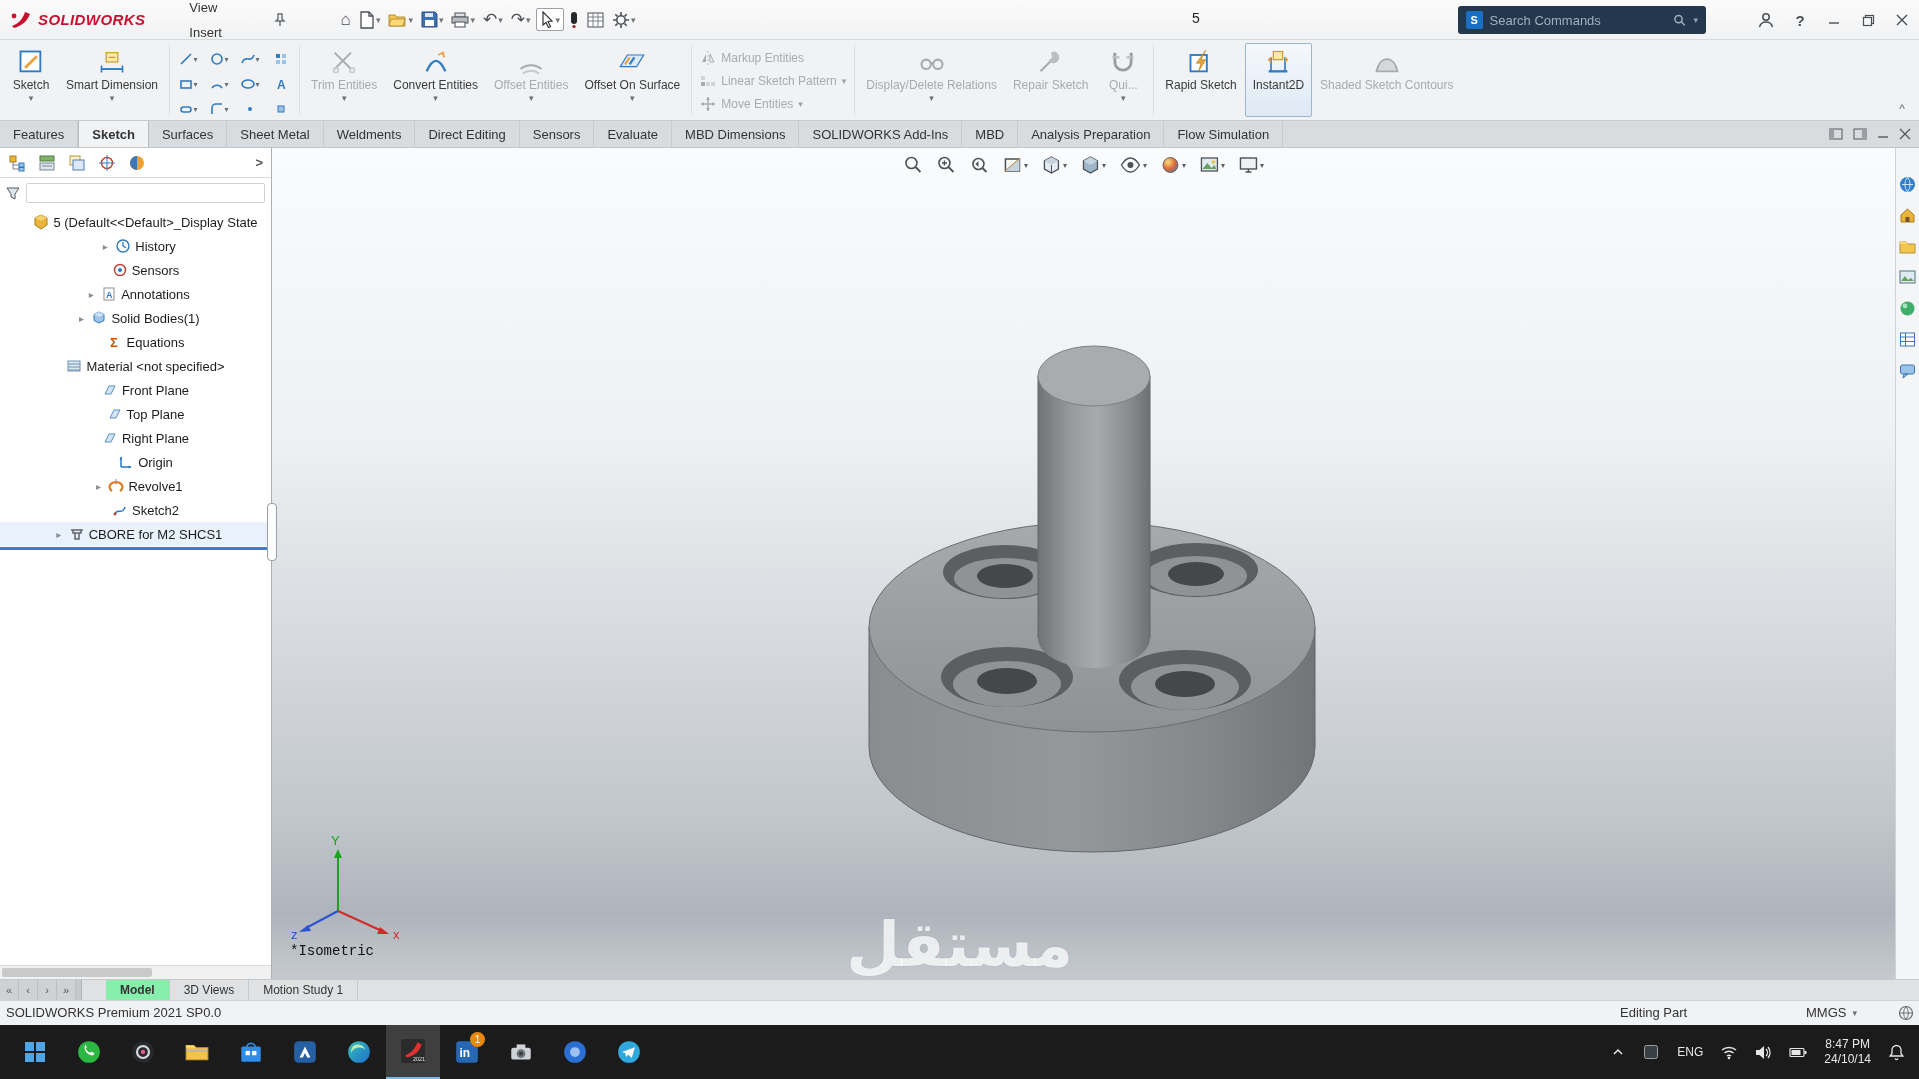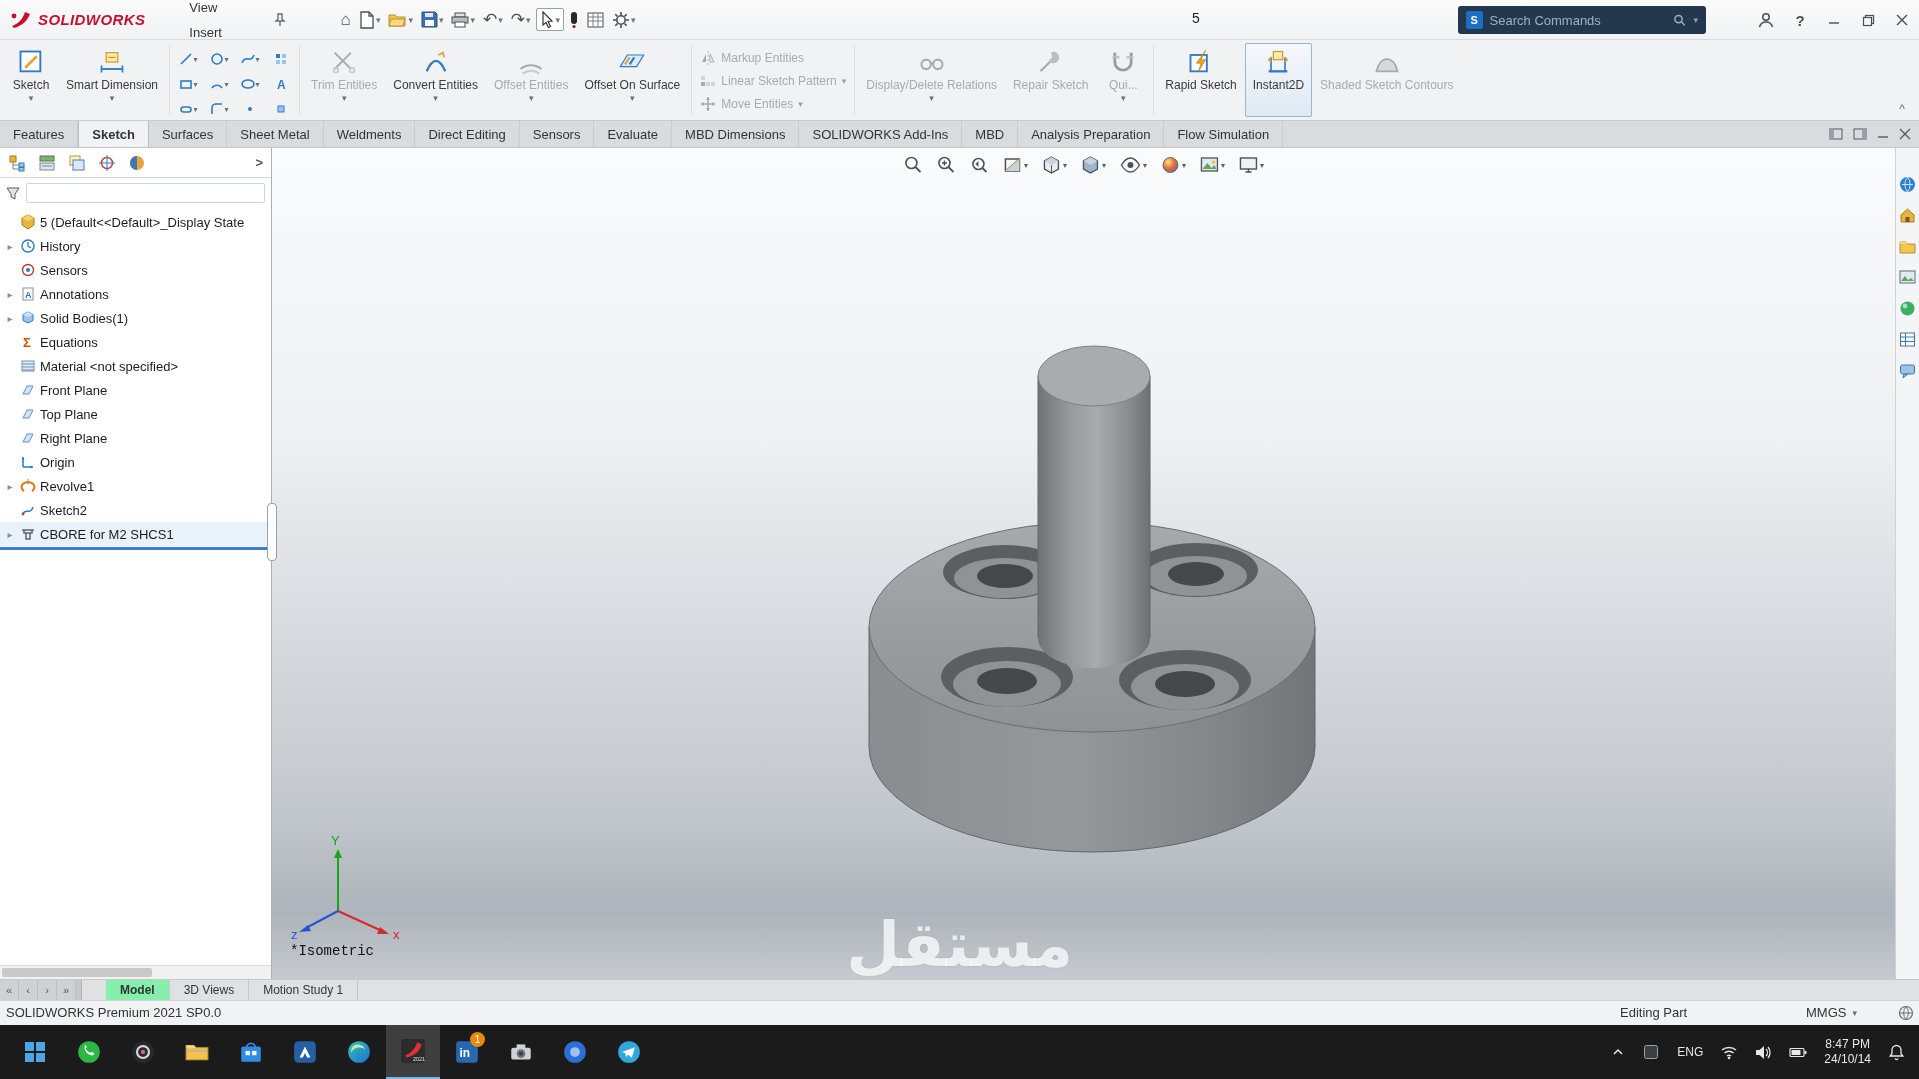--- a/index.html
+++ b/index.html
@@ -66,21 +66,21 @@
 
   
   #feature-panel { position:absolute; left:0; top:0; width:272px; height:100%; background:#fff;
     border-right:1px solid #aab0b5; font-size:13px; color:#1c1c1c; }
   .fp-tabs { height:30px; border-bottom:1px solid #d7dadc; display:flex; align-items:center; gap:12px; padding:0 8px; }
   .fp-chev { margin-left:auto; color:#555; font-weight:bold; }
   .fp-filter { height:30px; display:flex; align-items:center; gap:6px; padding:0 6px; }
   .fp-filter .fbox { flex:1; height:20px; border:1px solid #cfd3d6; border-radius:2px; }
   .fp-filter input { width:100%; height:100%; border:none; outline:none; font-size:12px; padding:0 4px; }
   .tree { padding-top:2px; }
-  .trow { height:24px; display:flex; align-items:center; gap:4px; padding-left:4px; white-space:nowrap; }
+  .trow { height:24px; display:flex; align-items:center; gap:4px; padding-left:4px; white-space:nowrap;justify-content:center; }
   .trow.sel { background:#e9f2fb; }
   .texp { width:12px; font-size:10px; color:#8a8f94; text-align:center; }
   .tind { width:12px; }
   .tico { width:16px; height:16px; flex:none; }
   .rollback { height:3px; background:#3a7bd5; margin-top:1px; }
   .fp-hscroll { position:absolute; left:0; bottom:0; width:271px; height:14px; background:#f1f1f1; border-top:1px solid #dcdcdc; }
   .fp-hthumb { position:absolute; left:2px; top:2px; width:150px; height:9px; background:#c9c9c9; border-radius:2px; }
   .splitter-handle { position:absolute; left:267px; top:355px; width:10px; height:58px; background:#fdfdfd;
     border:1px solid #9aa0a6; border-radius:4px; z-index:5; }
 

